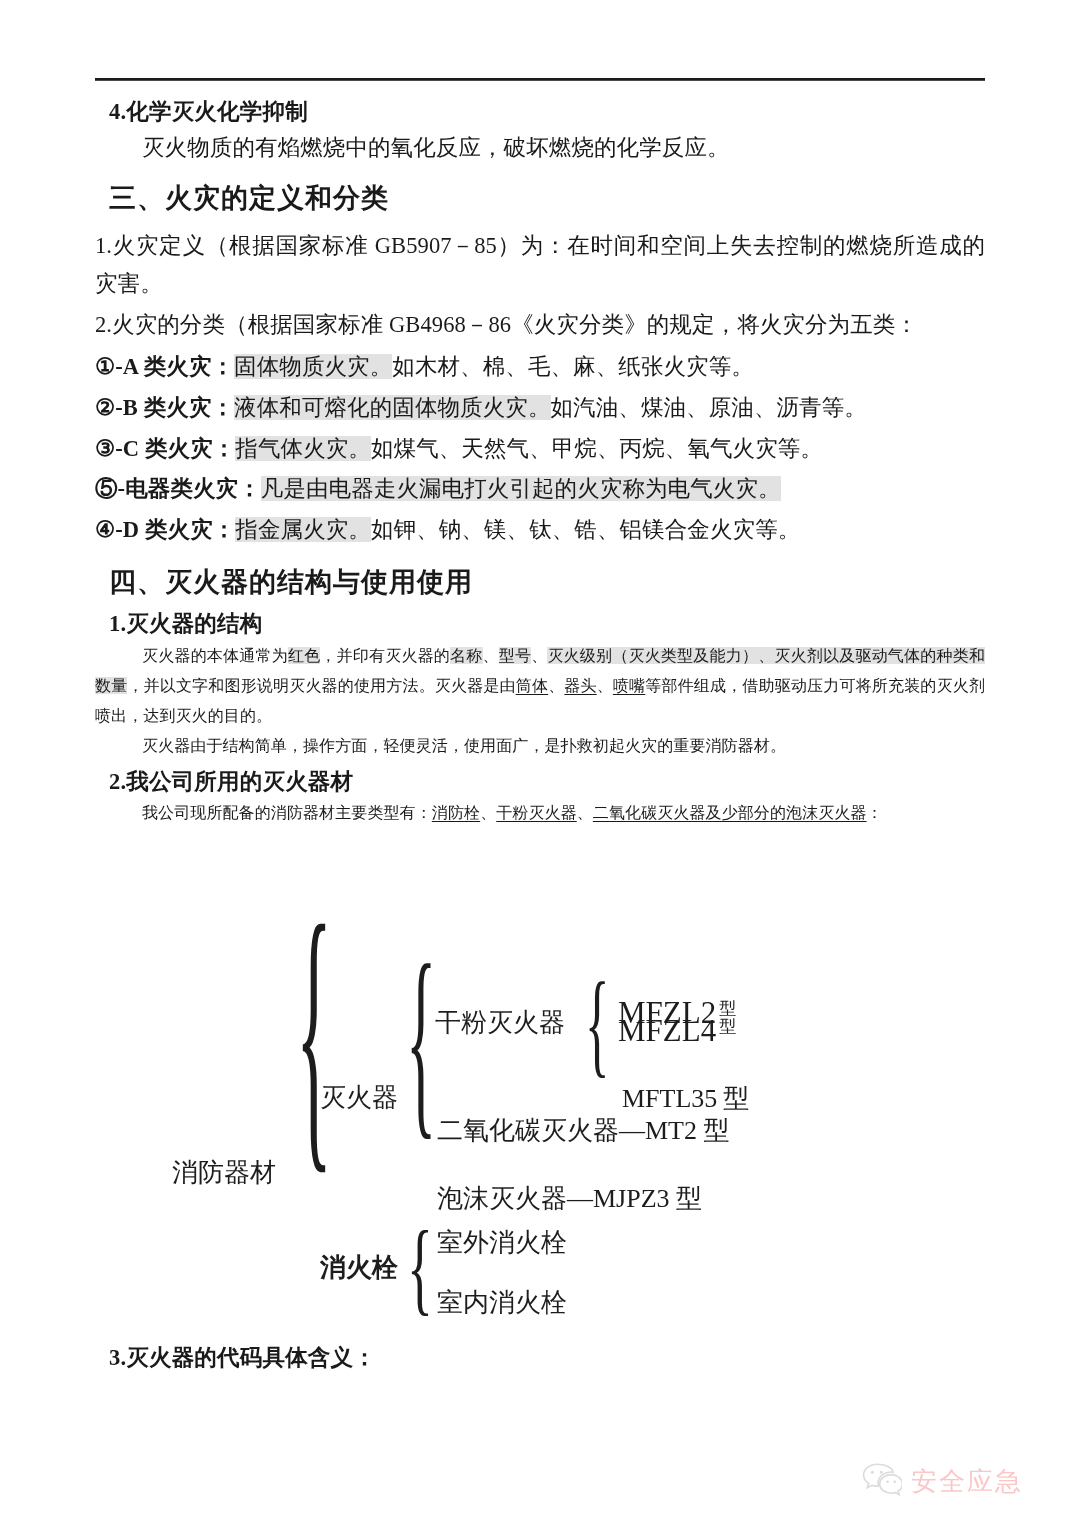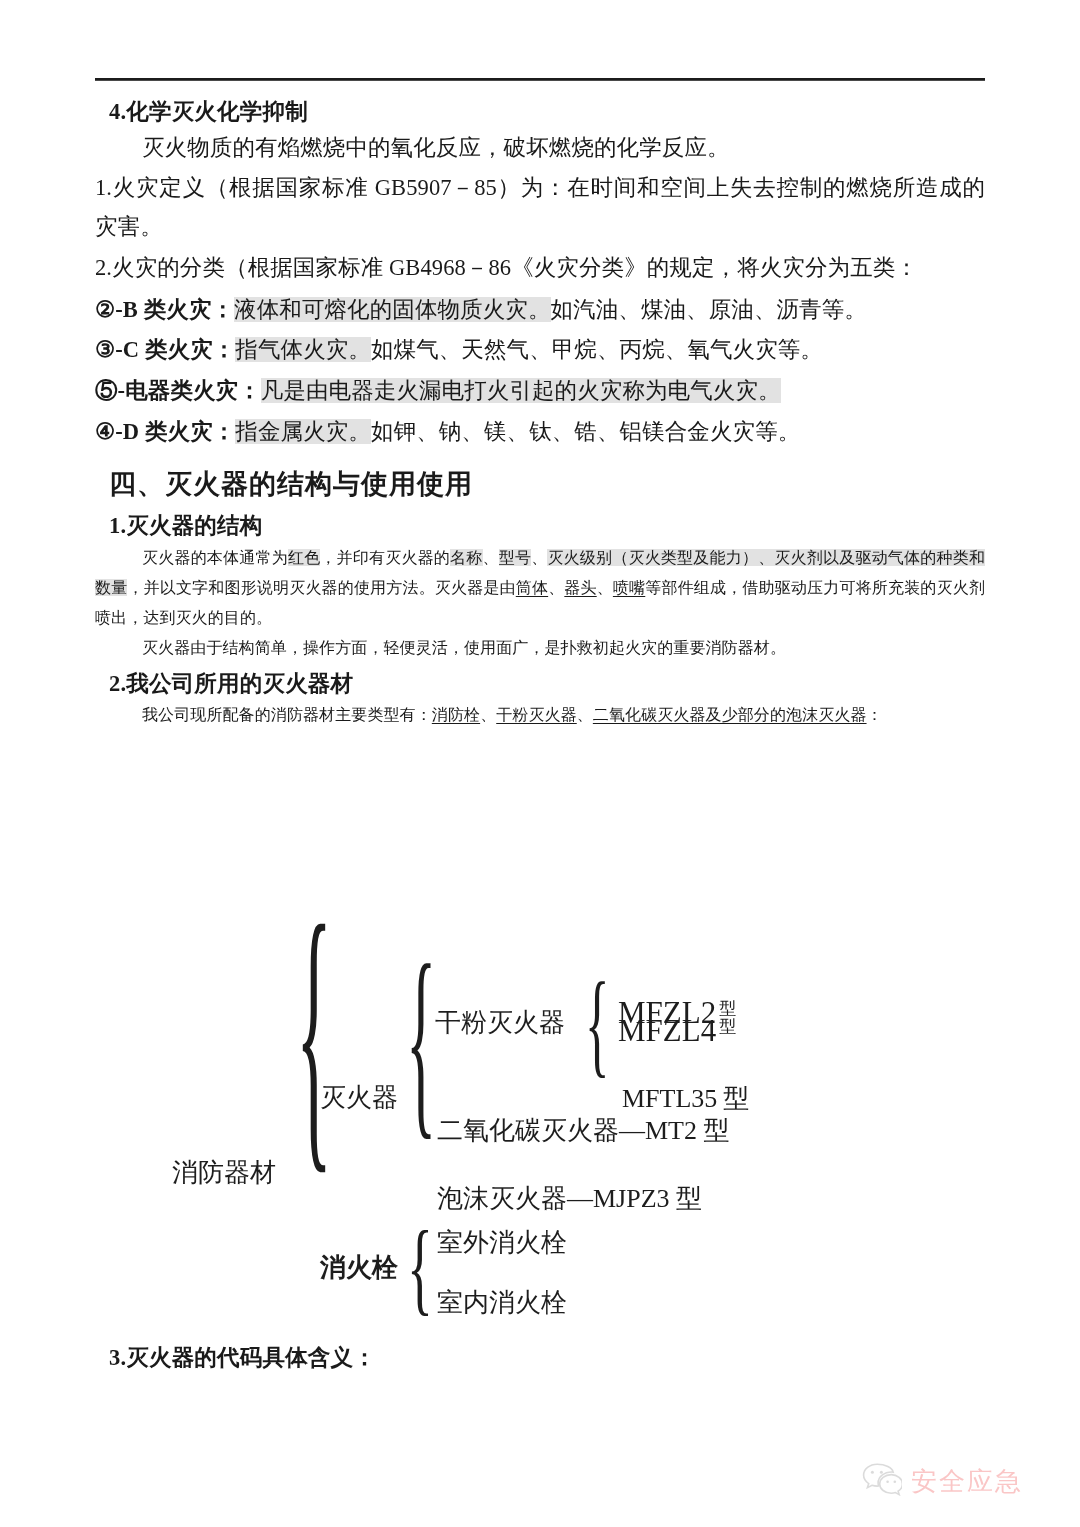--- a/index.html
+++ b/index.html
@@ -143,25 +143,29 @@
 <div class="page">
 
   <div class="top-rule"></div>
 
   <div class="content">
 
     <div class="h-sub">4.化学灭火化学抑制</div>
 
     <div class="p indent">灭火物质的有焰燃烧中的氧化反应，破坏燃烧的化学反应。</div>
 
+    <div class="h-main">三、火灾的定义和分类</div>
 
     <div class="p flush">1.火灾定义（根据国家标准 GB5907－85）为：在时间和空间上失去控制的燃烧所造成的灾害。</div>
 
     <div class="p flush">2.火灾的分类（根据国家标准 GB4968－86《火灾分类》的规定，将火灾分为五类：</div>
 
+    <div class="item">
+      <span class="lead">①-A 类火灾：</span><span class="hl">固体物质火灾。</span><span>如木材、棉、毛、麻、纸张火灾等。</span>
+    </div>
 
     <div class="item">
       <span class="lead">②-B 类火灾：</span><span class="hl">液体和可熔化的固体物质火灾。</span><span>如汽油、煤油、原油、沥青等。</span>
     </div>
 
     <div class="item">
       <span class="lead">③-C 类火灾：</span><span class="hl">指气体火灾。</span><span>如煤气、天然气、甲烷、丙烷、氧气火灾等。</span>
     </div>
 
     <div class="item">

